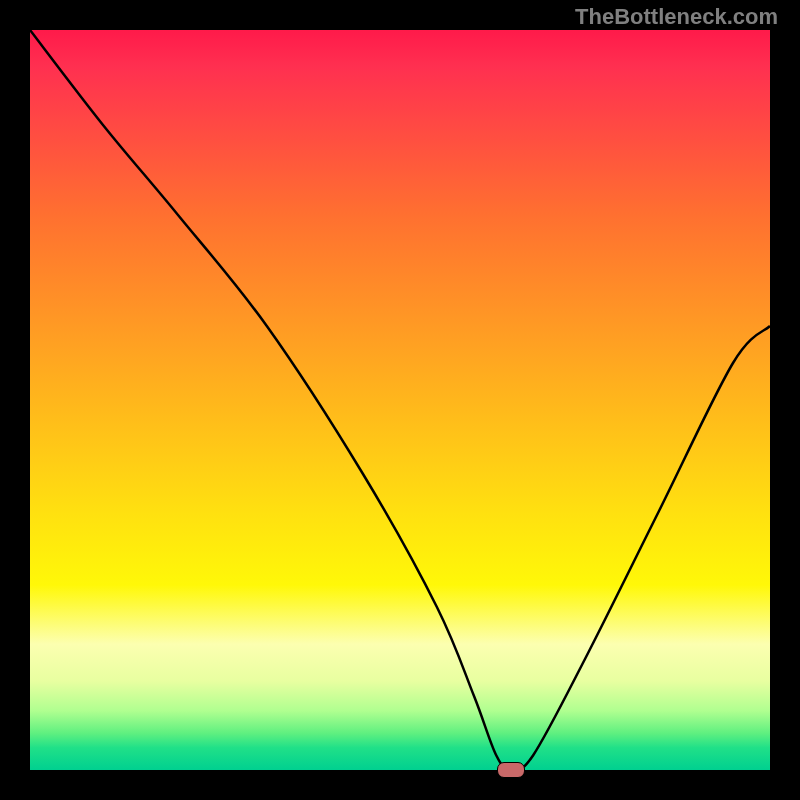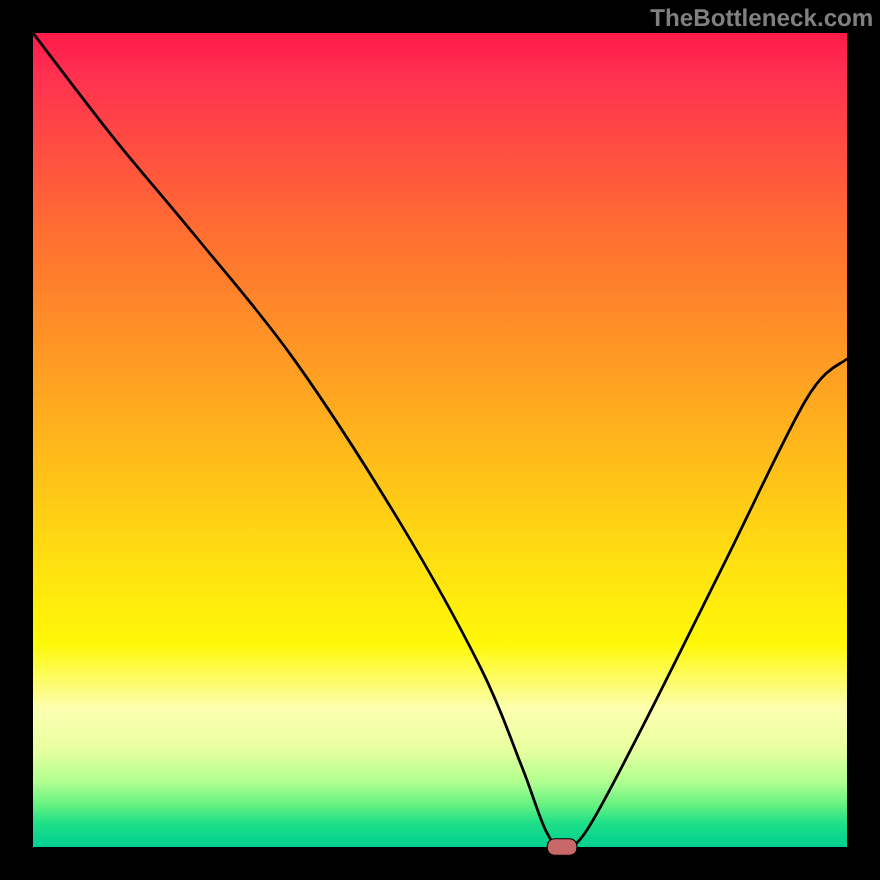--- a/index.html
+++ b/index.html
@@ -43,21 +43,21 @@
   .curve-svg {
     position: absolute;
     left: 0;
     top: 0;
     width: 740px;
     height: 740px;
   }
   .watermark {
     position: absolute;
     top: 4px;
-    right: 6px;
+    right: 22px;
     font-family: Arial, Helvetica, sans-serif;
     font-size: 22px;
     font-weight: bold;
     color: #808080;
   }
   .marker {
     position: absolute;
     width: 26px;
     height: 14px;
     background: #c86868;

